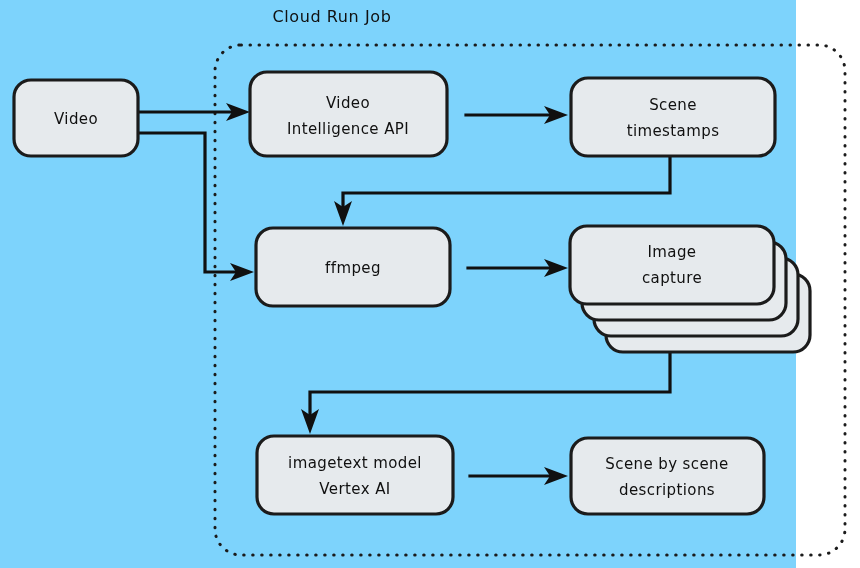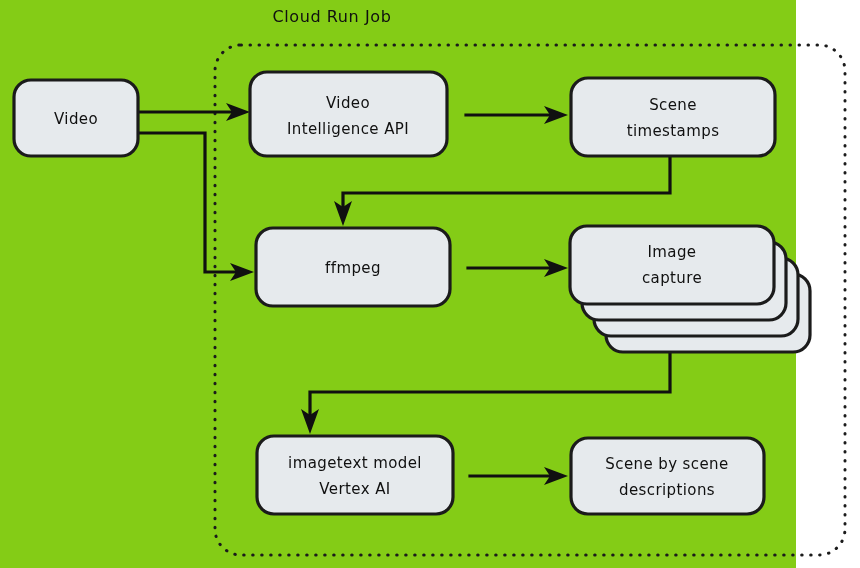--- a/index.html
+++ b/index.html
@@ -10,21 +10,21 @@
   body {
     width: 860px;
     height: 568px;
     overflow: hidden;
     font-family: "DejaVu Sans", sans-serif;
   }
   #canvas {
     position: relative;
     width: 796px;
     height: 568px;
-    background: #84cc16;
+    background: #7dd3fc;
   }
   svg#diagram {
     position: absolute;
     left: 0;
     top: 0;
     width: 860px;
     height: 568px;
   }
   .node-rect {
     fill: #e6eaed;

